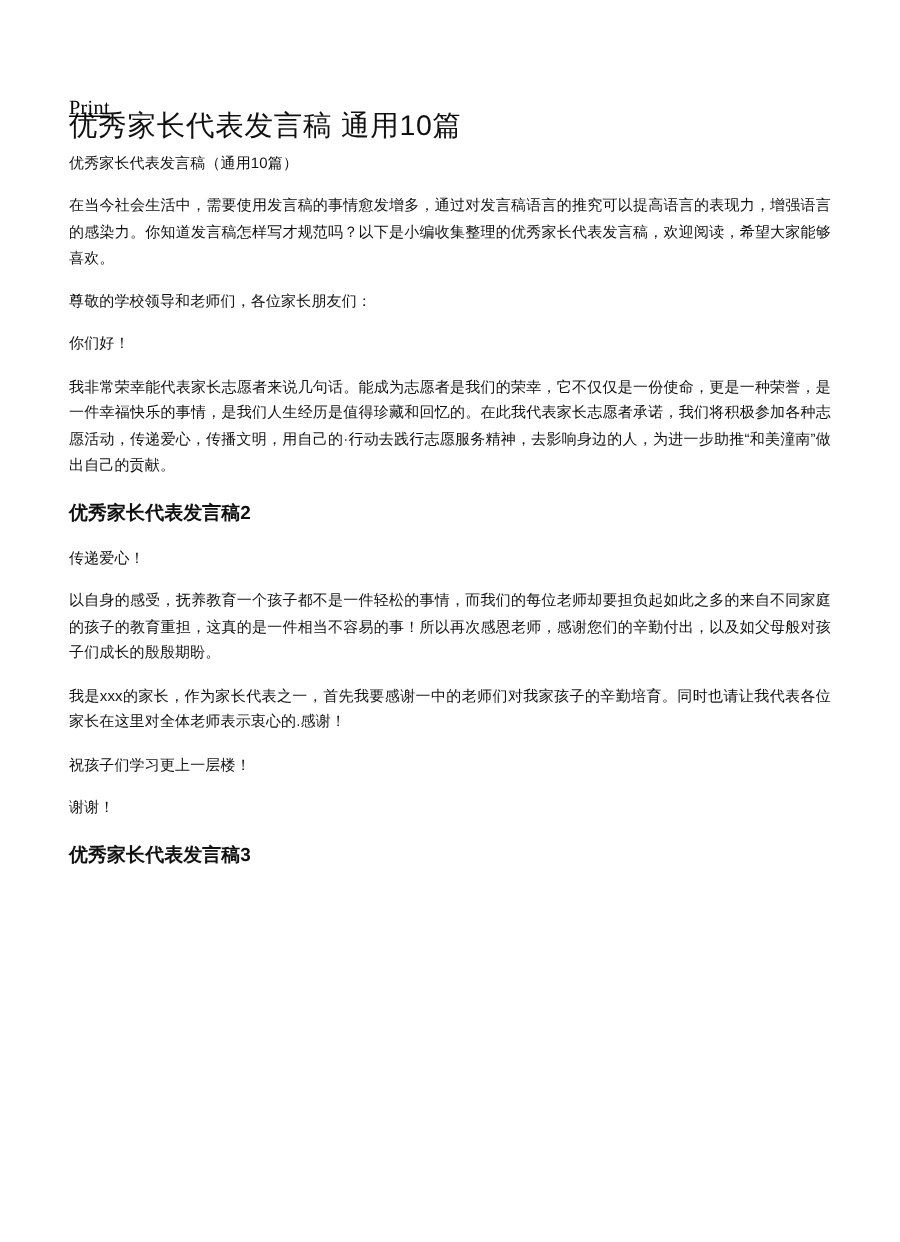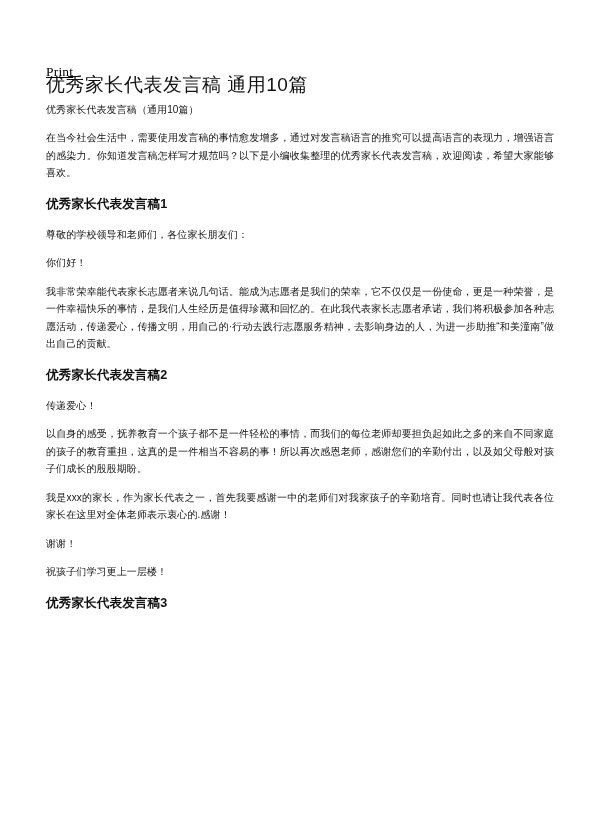--- a/index.html
+++ b/index.html
@@ -64,27 +64,26 @@
 
 <div class="page">
 
   <a class="print-link" href="#">Print</a>
 
   <div class="doc-body">
     <h1 class="doc-title">优秀家长代表发言稿 通用10篇</h1>
     <div>
       <p class="para">优秀家长代表发言稿（通用10篇）</p>
       <p class="para">在当今社会生活中，需要使用发言稿的事情愈发增多，通过对发言稿语言的推究可以提高语言的表现力，增强语言的感染力。你知道发言稿怎样写才规范吗？以下是小编收集整理的优秀家长代表发言稿，欢迎阅读，希望大家能够喜欢。</p>
-      <p class="heading">优秀家长代表发言稿1</p>
       <p class="para">尊敬的学校领导和老师们，各位家长朋友们：</p>
       <p class="para">你们好！</p>
       <p class="para">我非常荣幸能代表家长志愿者来说几句话。能成为志愿者是我们的荣幸，它不仅仅是一份使命，更是一种荣誉，是一件幸福快乐的事情，是我们人生经历是值得珍藏和回忆的。在此我代表家长志愿者承诺，我们将积极参加各种志愿活动，传递爱心，传播文明，用自己的·行动去践行志愿服务精神，去影响身边的人，为进一步助推“和美潼南”做出自己的贡献。</p>
       <p class="heading">优秀家长代表发言稿2</p>
       <p class="para">传递爱心！</p>
       <p class="para">以自身的感受，抚养教育一个孩子都不是一件轻松的事情，而我们的每位老师却要担负起如此之多的来自不同家庭的孩子的教育重担，这真的是一件相当不容易的事！所以再次感恩老师，感谢您们的辛勤付出，以及如父母般对孩子们成长的殷殷期盼。</p>
       <p class="para">我是xxx的家长，作为家长代表之一，首先我要感谢一中的老师们对我家孩子的辛勤培育。同时也请让我代表各位家长在这里对全体老师表示衷心的.感谢！</p>
+      <p class="para">祝孩子们学习更上一层楼！</p>
       <p class="para">谢谢！</p>
-      <p class="para">祝孩子们学习更上一层楼！</p>
       <p class="heading">优秀家长代表发言稿3</p>
     </div>
   </div>
 
 </div>
 
 </body></html>

